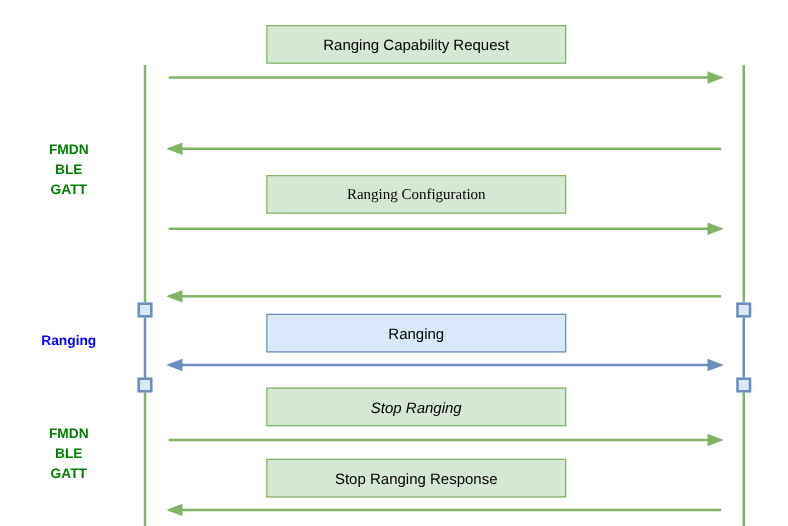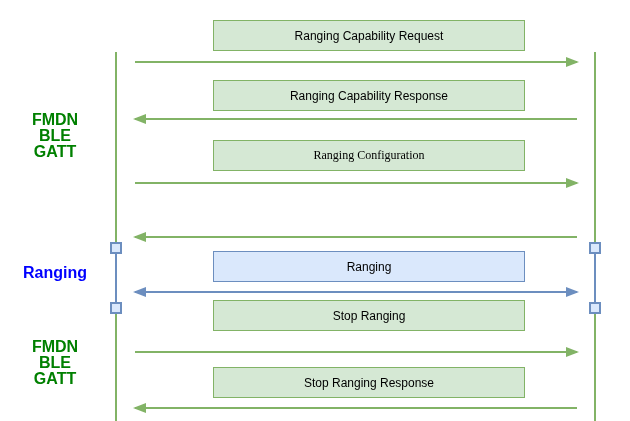--- a/index.html
+++ b/index.html
@@ -32,45 +32,45 @@
     z-index:3;
   }
   .am-left{left:110px;}
   .am-right{left:589px;}
   .am-top{top:242px;}
   .am-bottom{top:302px;}
 
   
   .side-label{
     position:absolute;left:5px;width:100px;
-    text-align:center;font-weight:bold;font-size:16px;line-height:16px;
+    text-align:center;font-weight:bold;font-size:11px;line-height:16px;
   }
   .side-label.green-text{color:var(--green-label-text,#008000);}
   .side-label.blue-text{color:var(--blue-label-text,#0000ff);}
   .pos-phase-0{top:112px;}
   .pos-phase-1{top:265px;}
   .pos-phase-2{top:339px;}
   .side-label span{display:block;}
 
   
   .msg-box{
-    position:absolute;left:213px;width:312px;height:31px;box-sizing:border-box;
+    position:absolute;left:213px;width:240px;height:31px;box-sizing:border-box;
     display:flex;align-items:center;justify-content:center;
     font-size:12px;color:var(--box-text,#000000);
     border:1px solid;
     z-index:2;
   }
   .msg-box.green-box{background:var(--green-box-fill,#d5e8d4);border-color:var(--green-box-border,#82b366);}
   .msg-box.blue-box{background:var(--blue-box-fill,#dae8fc);border-color:var(--blue-box-border,#6c8ebf);}
   .pos-m0{top:20px;}
   .pos-m1{top:80px;}
   .pos-m2{top:140px;font-family:Liberation Serif, serif;}
   .pos-m3{top:195px;}
   .pos-m4{top:251px;}
-  .pos-m5{top:300px;}
+  .pos-m5{top:310px;font-style:italic;}
   .pos-m6{top:367px;text-align:right;}
 
   
   .arrow{position:absolute;left:135px;width:442px;height:2px;z-index:1;}
   .arrow.green{background:var(--green-arrow,#82b366);}
   .arrow.blue{background:var(--blue-arrow,#6c8ebf);}
   .arrow::before,.arrow::after{
     content:"";position:absolute;top:50%;transform:translateY(-50%);
     width:0;height:0;display:none;
     border-top:5px solid transparent;border-bottom:5px solid transparent;
@@ -121,23 +121,20 @@
     <span>FMDN</span>
     <span>BLE</span>
     <span>GATT</span>
   </div>
 
   <div class="msg-box green-box pos-m0">
     <span>Ranging Capability Request</span>
   </div>
   <div class="arrow green dir-right pos-a0"></div>
 
-  <div class="msg-box green-box pos-m1">
-    <span>Ranging Capability Response</span>
-  </div>
   <div class="arrow green dir-left pos-a1"></div>
 
   <div class="msg-box green-box pos-m2">
     <span>Ranging Configuration</span>
   </div>
   <div class="arrow green dir-right pos-a2"></div>
 
   <div class="arrow green dir-left pos-a3"></div>
 
   <div class="msg-box blue-box pos-m4">

